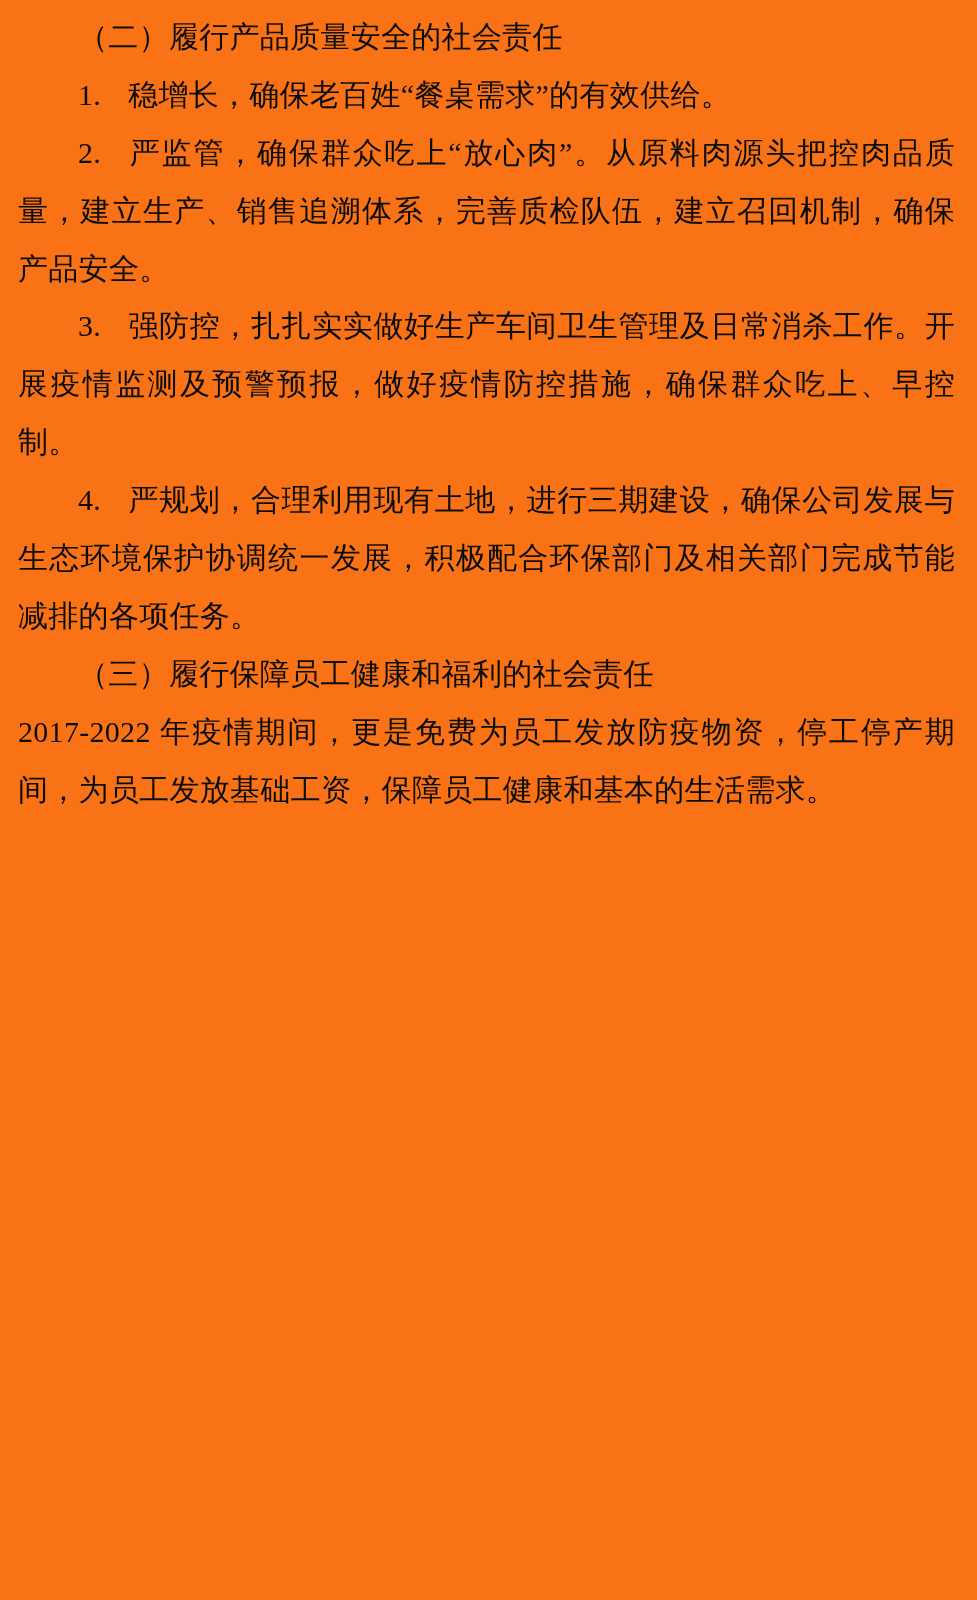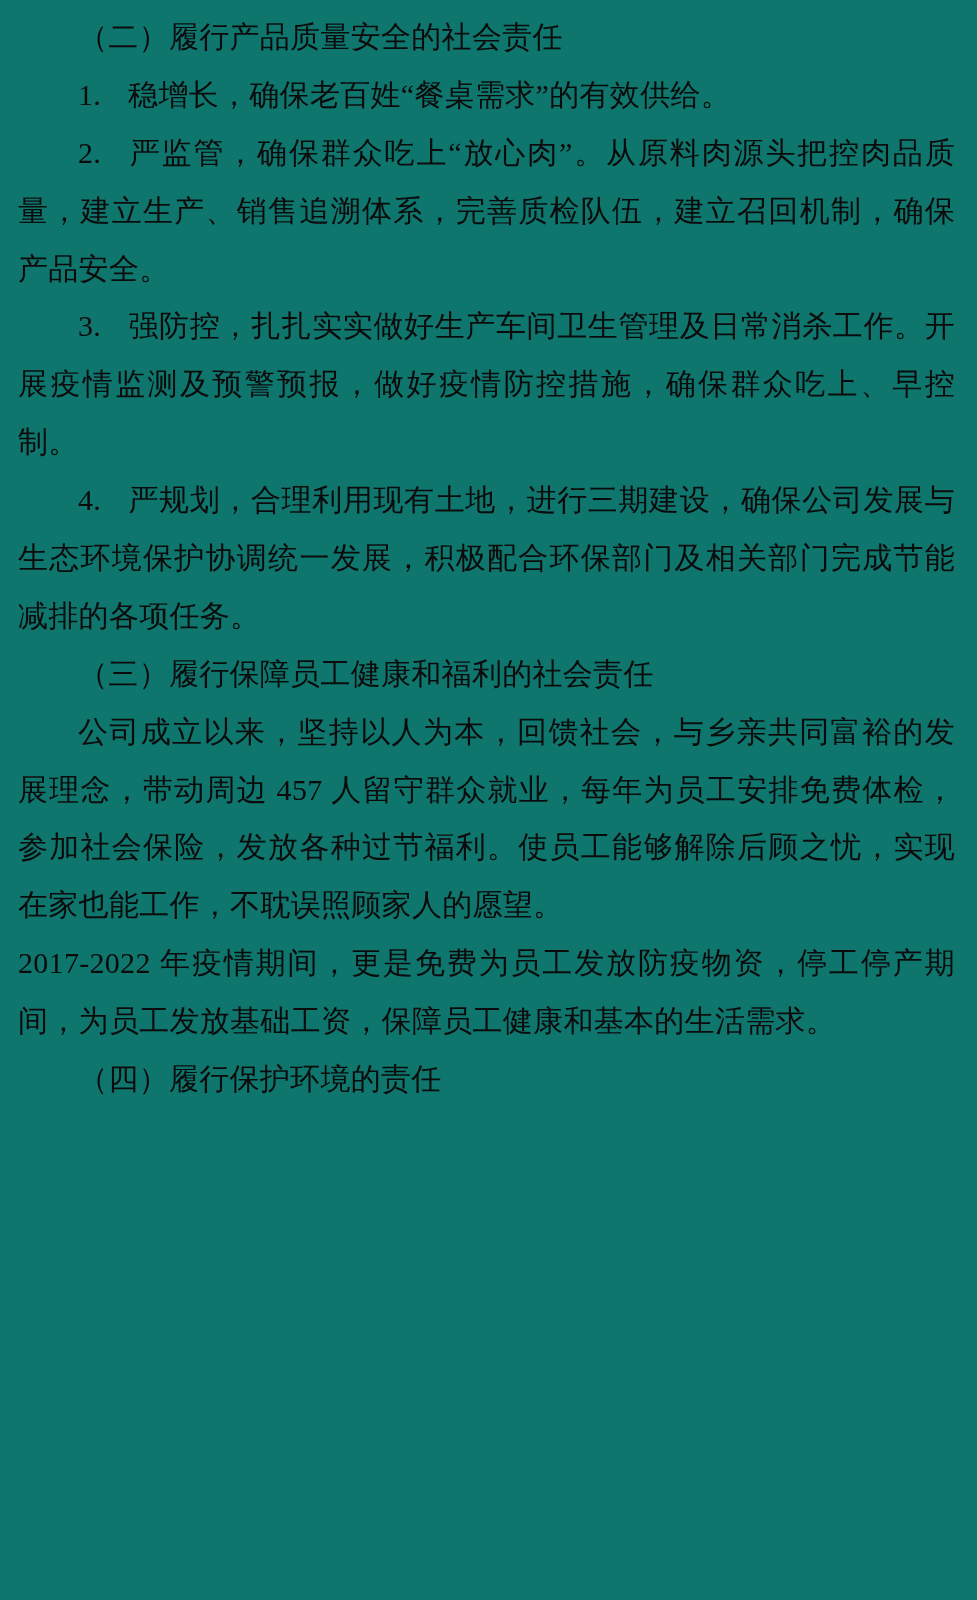--- a/index.html
+++ b/index.html
@@ -11,21 +11,21 @@
     width: 977px;
     min-height: 1600px;
     font-family: "Liberation Serif", "DejaVu Serif", serif;
     color: #0b0b0b;
   }
   .page {
     width: 977px;
     min-height: 1600px;
     box-sizing: border-box;
     padding: 8px 22px 10px 18px;
-    background: #0f766e;
+    background: #f97316;
   }
   .doc-body {
     font-size: 30px;
     line-height: 1.93;
     letter-spacing: 0.3px;
     text-align: justify;
     text-justify: inter-ideograph;
   }
   p {
     margin: 0;
@@ -63,21 +63,19 @@
     <p class="numbered"><span class="num">1.</span><span class="gap"></span><span>稳增长，确保老百姓“餐桌需求”的有效供给。</span></p>
 
     <p class="numbered"><span class="num">2.</span><span class="gap"></span><span>严监管，确保群众吃上“放心肉”。从原料肉源头把控肉品质量，建立生产、销售追溯体系，完善质检队伍，建立召回机制，确保产品安全。</span></p>
 
     <p class="numbered"><span class="num">3.</span><span class="gap"></span><span>强防控，扎扎实实做好生产车间卫生管理及日常消杀工作。开展疫情监测及预警预报，做好疫情防控措施，确保群众吃上、早控制。</span></p>
 
     <p class="numbered"><span class="num">4.</span><span class="gap"></span><span>严规划，合理利用现有土地，进行三期建设，确保公司发展与生态环境保护协调统一发展，积极配合环保部门及相关部门完成节能减排的各项任务。</span></p>
 
     <p class="heading">（三）履行保障员工健康和福利的社会责任</p>
 
-    <p class="para">公司成立以来，坚持以人为本，回馈社会，与乡亲共同富裕的发展理念，带动周边 457 人留守群众就业，每年为员工安排免费体检，参加社会保险，发放各种过节福利。使员工能够解除后顾之忧，实现在家也能工作，不耽误照顾家人的愿望。</p>
 
     <p class="flush">2017-2022 年疫情期间，更是免费为员工发放防疫物资，停工停产期间，为员工发放基础工资，保障员工健康和基本的生活需求。</p>
 
-    <p class="heading">（四）履行保护环境的责任</p>
 
 
   </div>
 </div>
 
 </body></html>

